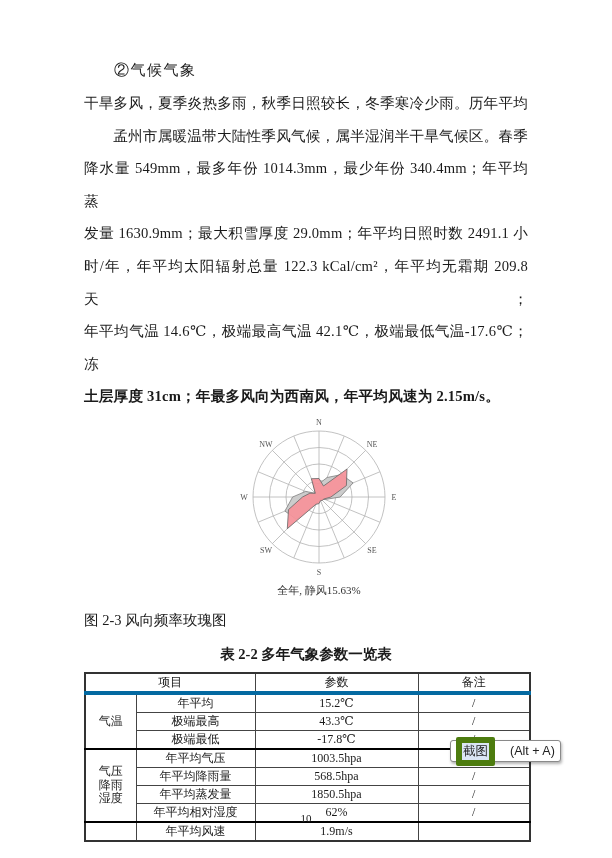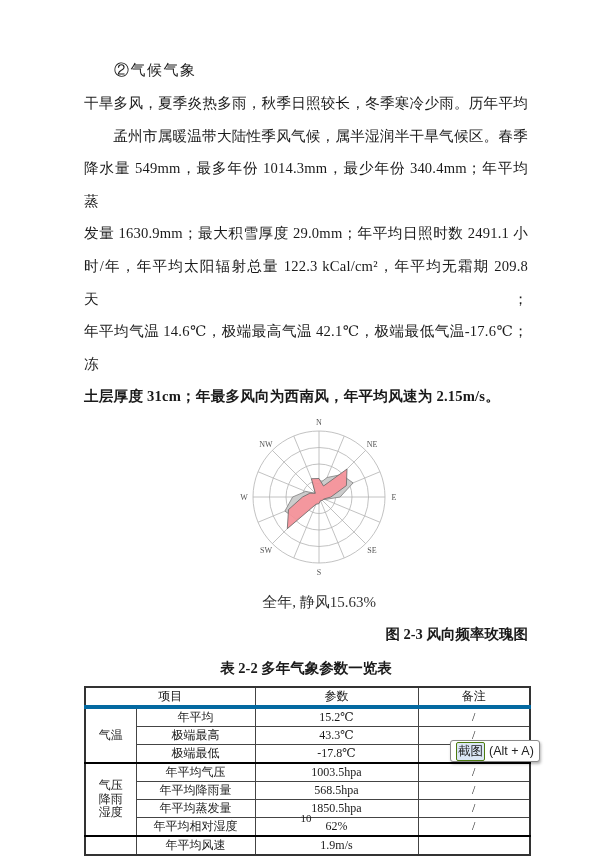--- a/index.html
+++ b/index.html
@@ -10,38 +10,38 @@
   }
   .content{position:absolute;left:84px;top:54px;width:444px;}
   .heading{font-size:15px;line-height:33px;padding-left:2em;letter-spacing:1.5px;}
   .jline{font-size:14.6px;line-height:32.6px;text-align:justify;text-align-last:justify;letter-spacing:0.2px;}
   .jline.first{text-indent:2em;}
   .jline.last{text-align-last:auto;font-weight:bold;}
   .para-single{font-size:14.6px;line-height:32.6px;text-indent:2em;}
   .figure{margin-top:6px;text-align:center;}
   .rose-wrap{display:inline-block;transform:translateX(13px);}
   svg text{font-family:"Liberation Serif","DejaVu Serif",serif;}
-  .subcaption{font-size:15px;color:#333;margin-top:12px;transform:translateX(13px);}
-  .figcaption{font-size:14.5px;font-weight:bold;text-align:right;margin-top:12px;line-height:20px;}
+  .subcaption{font-size:11px;color:#333;margin-top:2px;transform:translateX(13px);}
+  .figcaption{font-size:14.5px;font-weight:normal;text-align:left;margin-top:12px;line-height:20px;}
   .tablecaption{font-size:14.5px;font-weight:bold;text-align:center;margin-top:14px;line-height:20px;}
   table.weather{border-collapse:collapse;table-layout:fixed;width:445px;margin:8px auto 0;
     font-size:12px;border:2px solid #333;}
   table.weather th,table.weather td{
     border:1px solid #444;text-align:center;vertical-align:middle;
     height:16px;padding:0;font-weight:normal;overflow:hidden;white-space:nowrap;}
   table.weather thead th{border-bottom:4px solid #0369a1;}
   table.weather tr.sep td{border-top:2px solid #000000;}
   table.weather td.group div{line-height:13.5px;}
   .tooltip{
     position:absolute;left:450px;top:740px;height:20px;
     background:#ffffff;border:1px solid #8a8a8a;border-radius:3px;
     box-shadow:1px 2px 3px rgba(0,0,0,0.3);
     font-family:"Liberation Sans","DejaVu Sans",sans-serif;font-size:12.5px;color:#222;
     display:flex;align-items:center;padding:0 5px;white-space:nowrap;z-index:5;}
-  .tooltip .hl{background:#dbe6f5;border:1px solid #4d7c0f;border-radius:2px;padding:0 1px;margin-right:4px;}
+  .tooltip .hl{background:#dbe6f5;border:6px solid #4d7c0f;border-radius:2px;padding:0 1px;margin-right:15px;}
   .pagenum{position:absolute;left:0;right:0;top:812px;text-align:center;font-size:11px;color:#222;}
 </style>
 </head>
 <body>
 
 <div class="content">
   <div class="heading">②气候气象</div>
 
   <div>
       <div class="jline">干旱多风，夏季炎热多雨，秋季日照较长，冬季寒冷少雨。历年平均</div>

